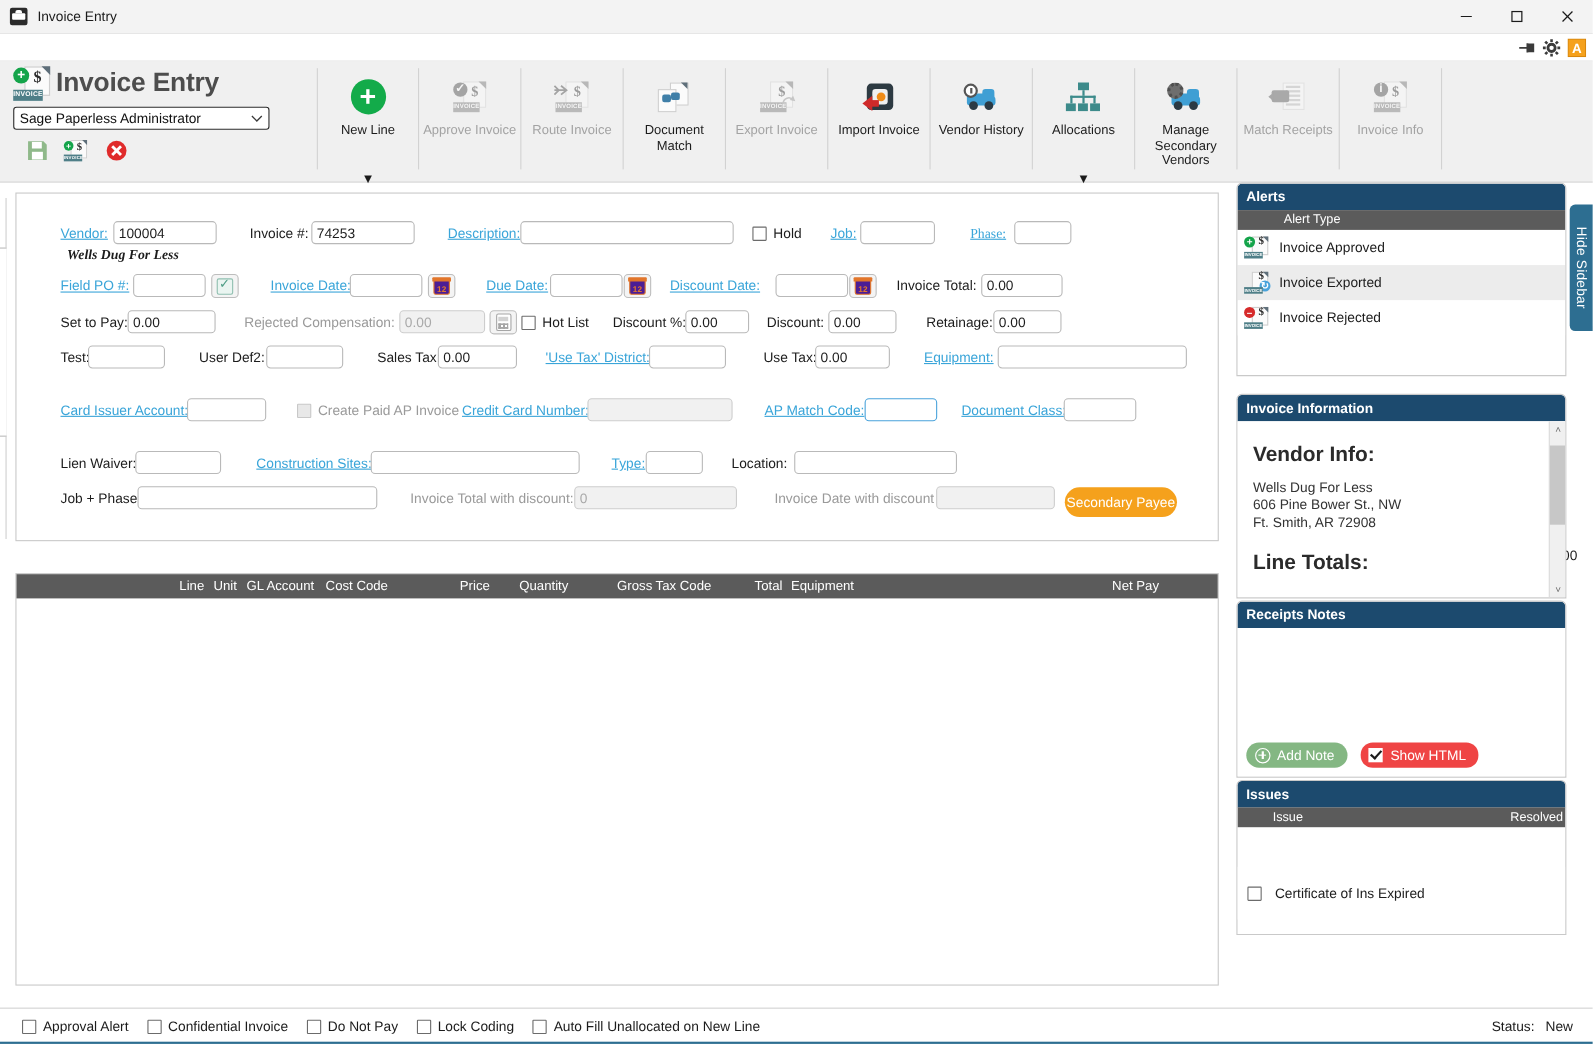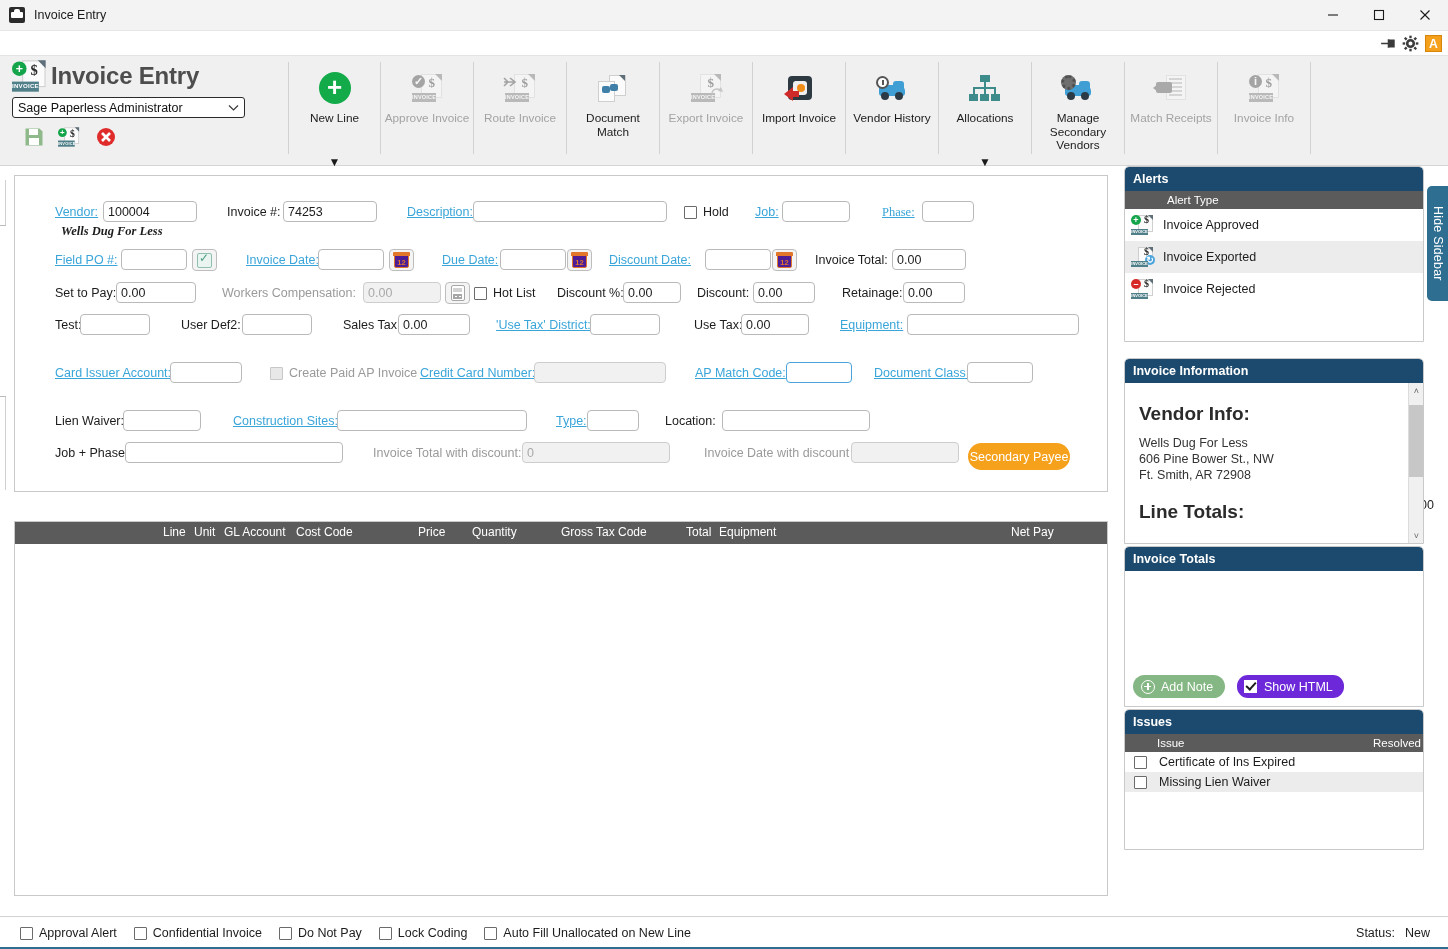--- a/index.html
+++ b/index.html
@@ -335,31 +335,31 @@
     display: flex; align-items: center; gap: 6px;
   }
   .circplus {
     width: 14px; height: 14px; border-radius: 50%; border: 1.6px solid #fff;
     position: relative; flex: none;
   }
   .circplus::before { content:""; position:absolute; left:5px; top:2px; width:1.6px; height:7px; background:#fff; }
   .circplus::after { content:""; position:absolute; left:2px; top:5px; width:7px; height:1.6px; background:#fff; }
   .showhtml {
     position: absolute; left: 112px; bottom: 8px; height: 23px; padding: 0 11px 0 7px;
-    background: #6d28d9; border-radius: 11px; color: #fff; font-size: 12.5px;
+    background: #ef4444; border-radius: 11px; color: #fff; font-size: 12.5px;
     display: flex; align-items: center; gap: 7px;
   }
   .whitebox { width: 13px; height: 13px; background: #fff; position: relative; flex: none; }
   .whitebox::after {
     content:""; position:absolute; left:3.5px; top:0px; width:4px; height:8px;
     border: solid #1c1c1c; border-width: 0 2px 2px 0; transform: rotate(42deg);
   }
   .irow {
-    height: 20px; display: flex; align-items: center; gap: 12px; padding-left: 9px;
-    font-size: 12.5px; color: #1c1c1c; background: #fff;
+    height: 48px; display: flex; align-items: center; gap: 12px; padding-left: 9px;
+    font-size: 12.5px; color: #1c1c1c; background: #fff; margin-top: 36px;
   }
   .irow.alt { background: #ececec; }
 
   .hidesidebar {
     position: absolute; left: 1427px; top: 186px; width: 21px; height: 115px;
     background: #2d6e91; border-radius: 5px 0 0 5px; color: #fff; font-size: 12.5px;
     display: flex; align-items: center; justify-content: center;
   }
   .hidesidebar span { writing-mode: vertical-rl; letter-spacing: .2px; }
 
@@ -666,21 +666,21 @@
   <div class="btnsm" style="left:757px; top:73px;">
     <div class="cal">
         <span>12</span>
       </div>
   </div>
   <span class="fld lbl-plain" style="left:800px; top:77px;">Invoice Total:</span>
   <input class="tb" style="left: 877px; top: 73px; width: 74px;" value="0.00">
 
   <span class="fld lbl-plain" style="left:40px; top:110px;">Set to Pay:</span>
   <input class="tb" style="left: 101px; top: 106px; width: 80px;" value="0.00">
-  <span class="fld lbl-dim" style="left:207px; top:110px;">Workers Compensation:</span>
+  <span class="fld lbl-dim" style="left:207px; top:110px;">Rejected Compensation:</span>
   <input class="tb dis" style="left: 348px; top: 106px; width: 78px;" readonly="" value="0.00">
   <div class="btnsm" style="left:430px; top:106px;">
     <div class="calcico"></div>
   </div>
   <div class="ckwrap" style="left:459px; top:110px;">
     <span class="ckbox"></span>
     <span>Hot List</span>
   </div>
   <span class="fld lbl-plain" style="left:542px; top:110px;">Discount %:</span>
   <input class="tb" style="left: 608px; top: 106px; width: 58px;" value="0.00">
@@ -805,21 +805,21 @@
       </div>
       <div class="vscroll">
         <div class="up">˄</div>
         <div class="thumb"></div>
         <div class="dn">˅</div>
       </div>
     </div>
   </div>
 
   <div class="panel" style="margin-top:2px;">
-    <div class="phead">Invoice Totals</div>
+    <div class="phead">Receipts Notes</div>
     <div class="notesbody">
       <div class="addnote">
         <span class="circplus"></span>
         <span>Add Note</span>
       </div>
       <div class="showhtml">
         <span class="whitebox"></span>
         <span>Show HTML</span>
       </div>
     </div>

